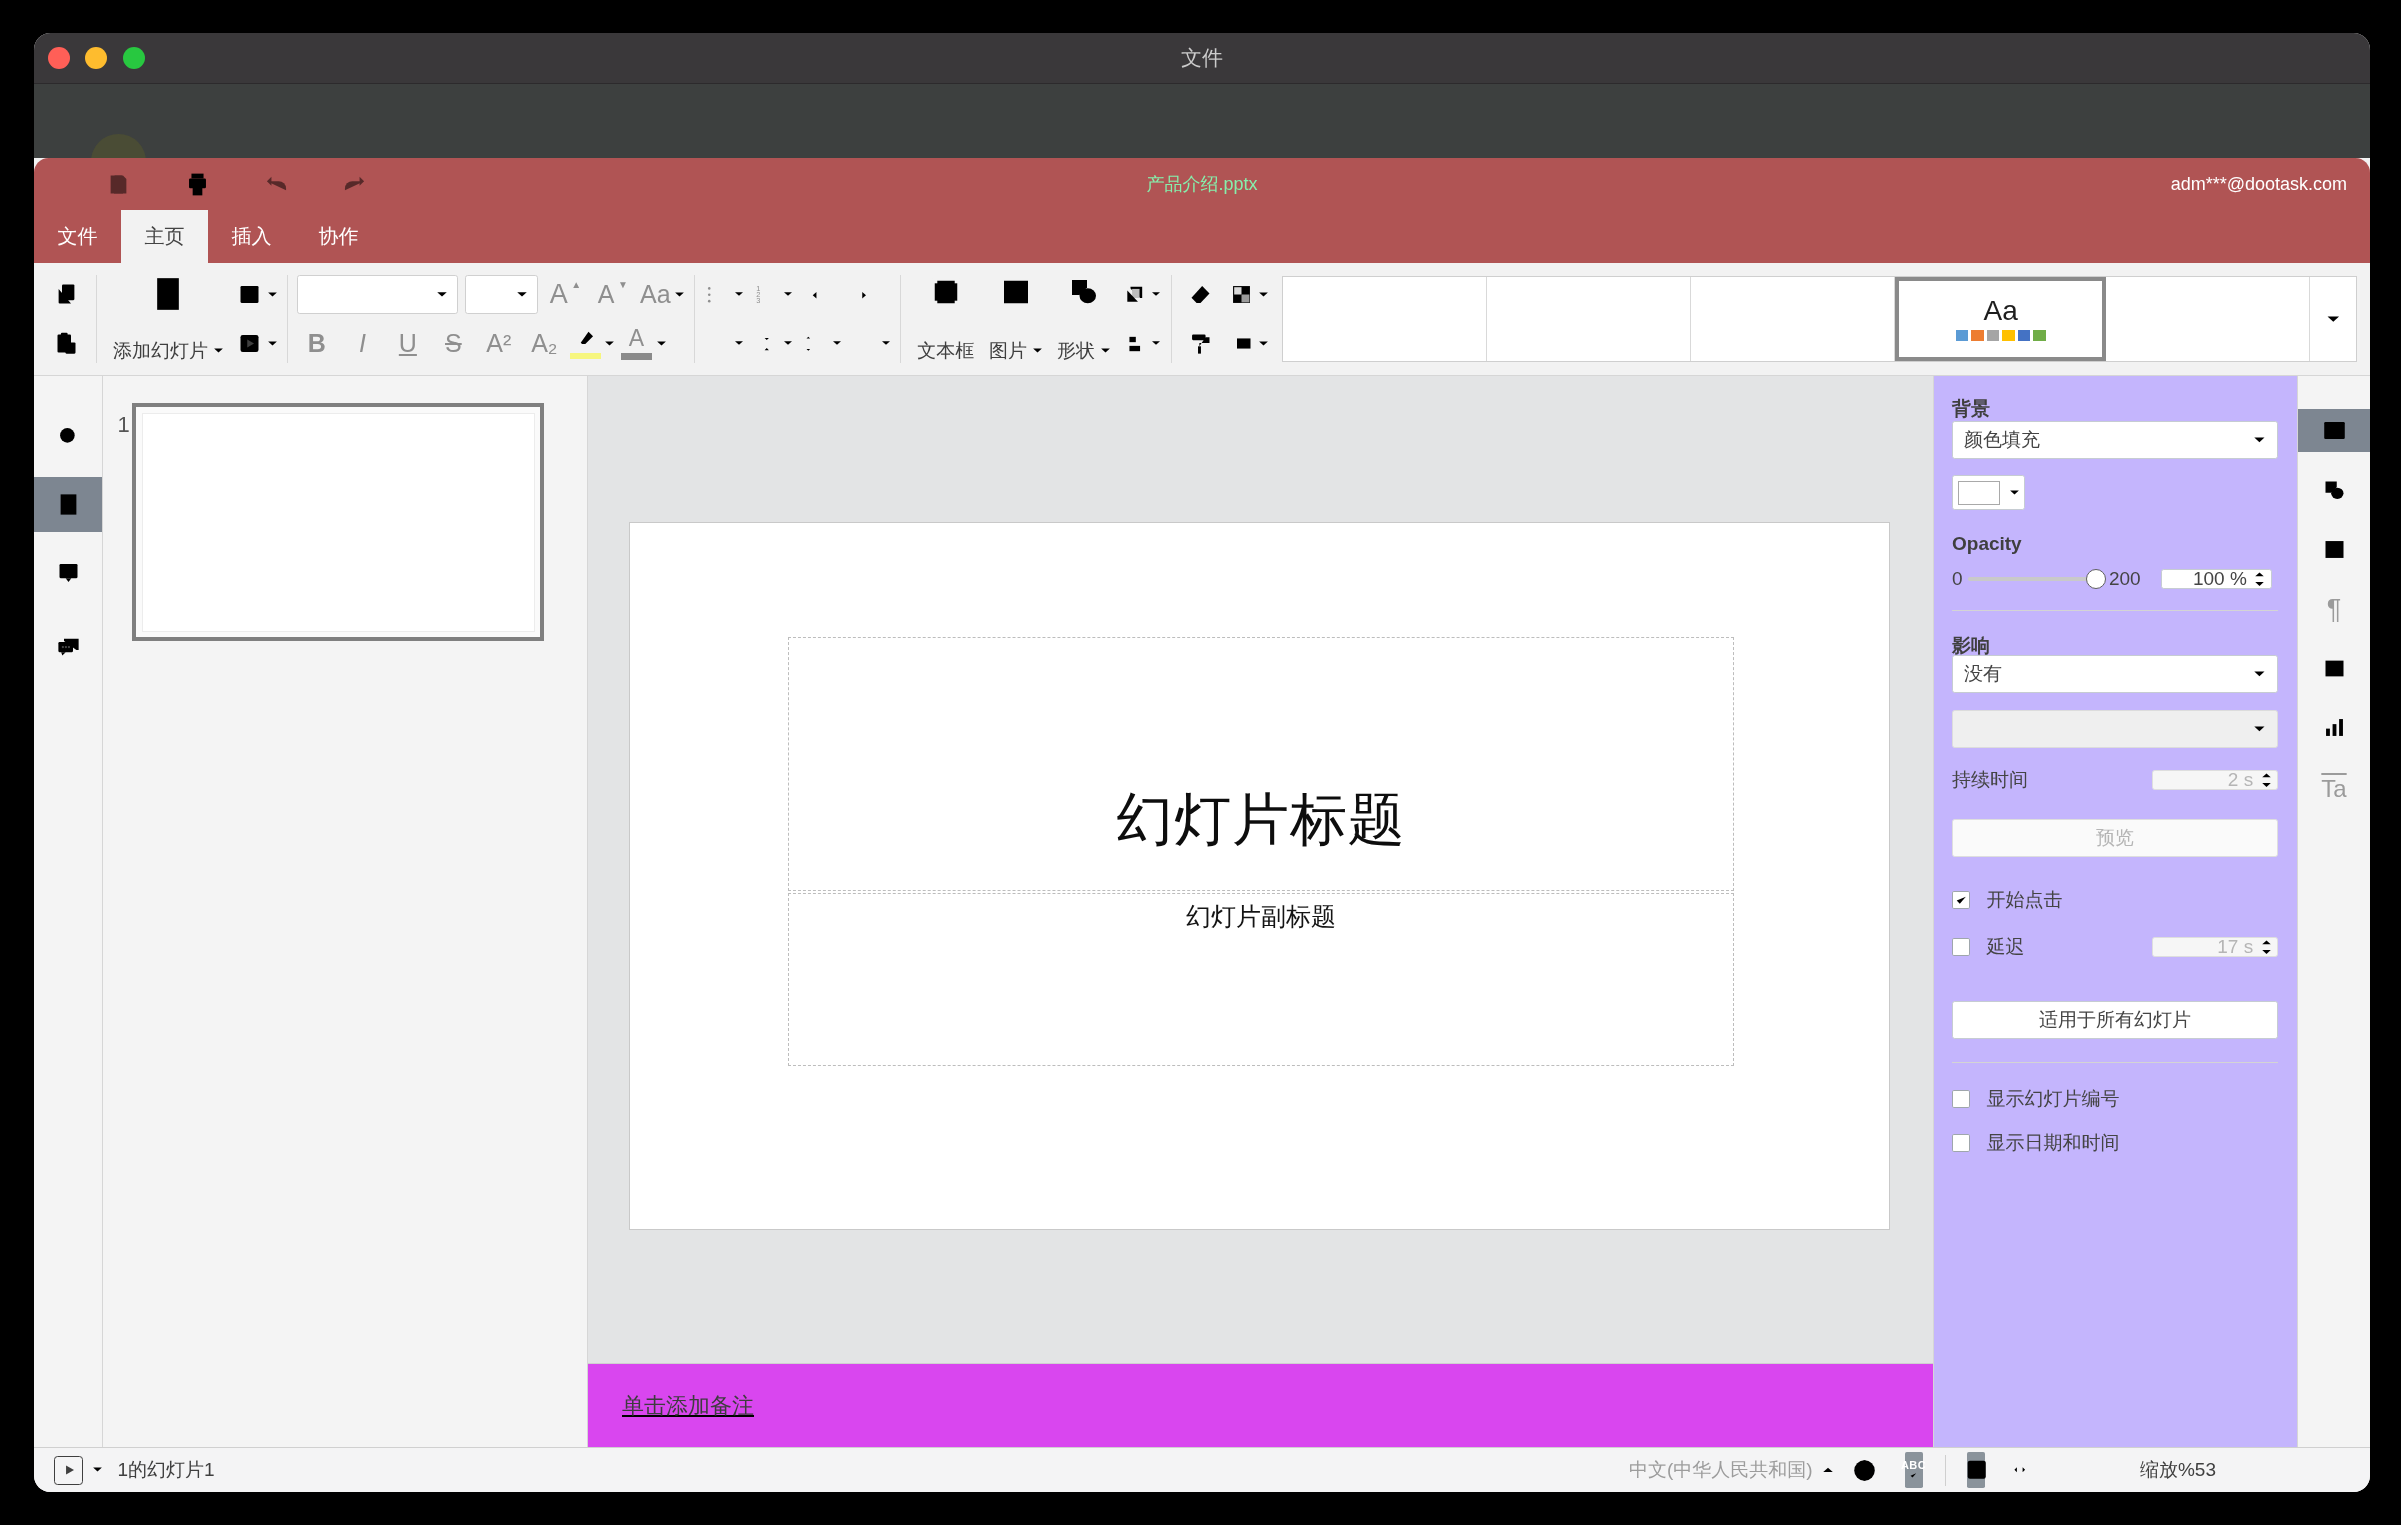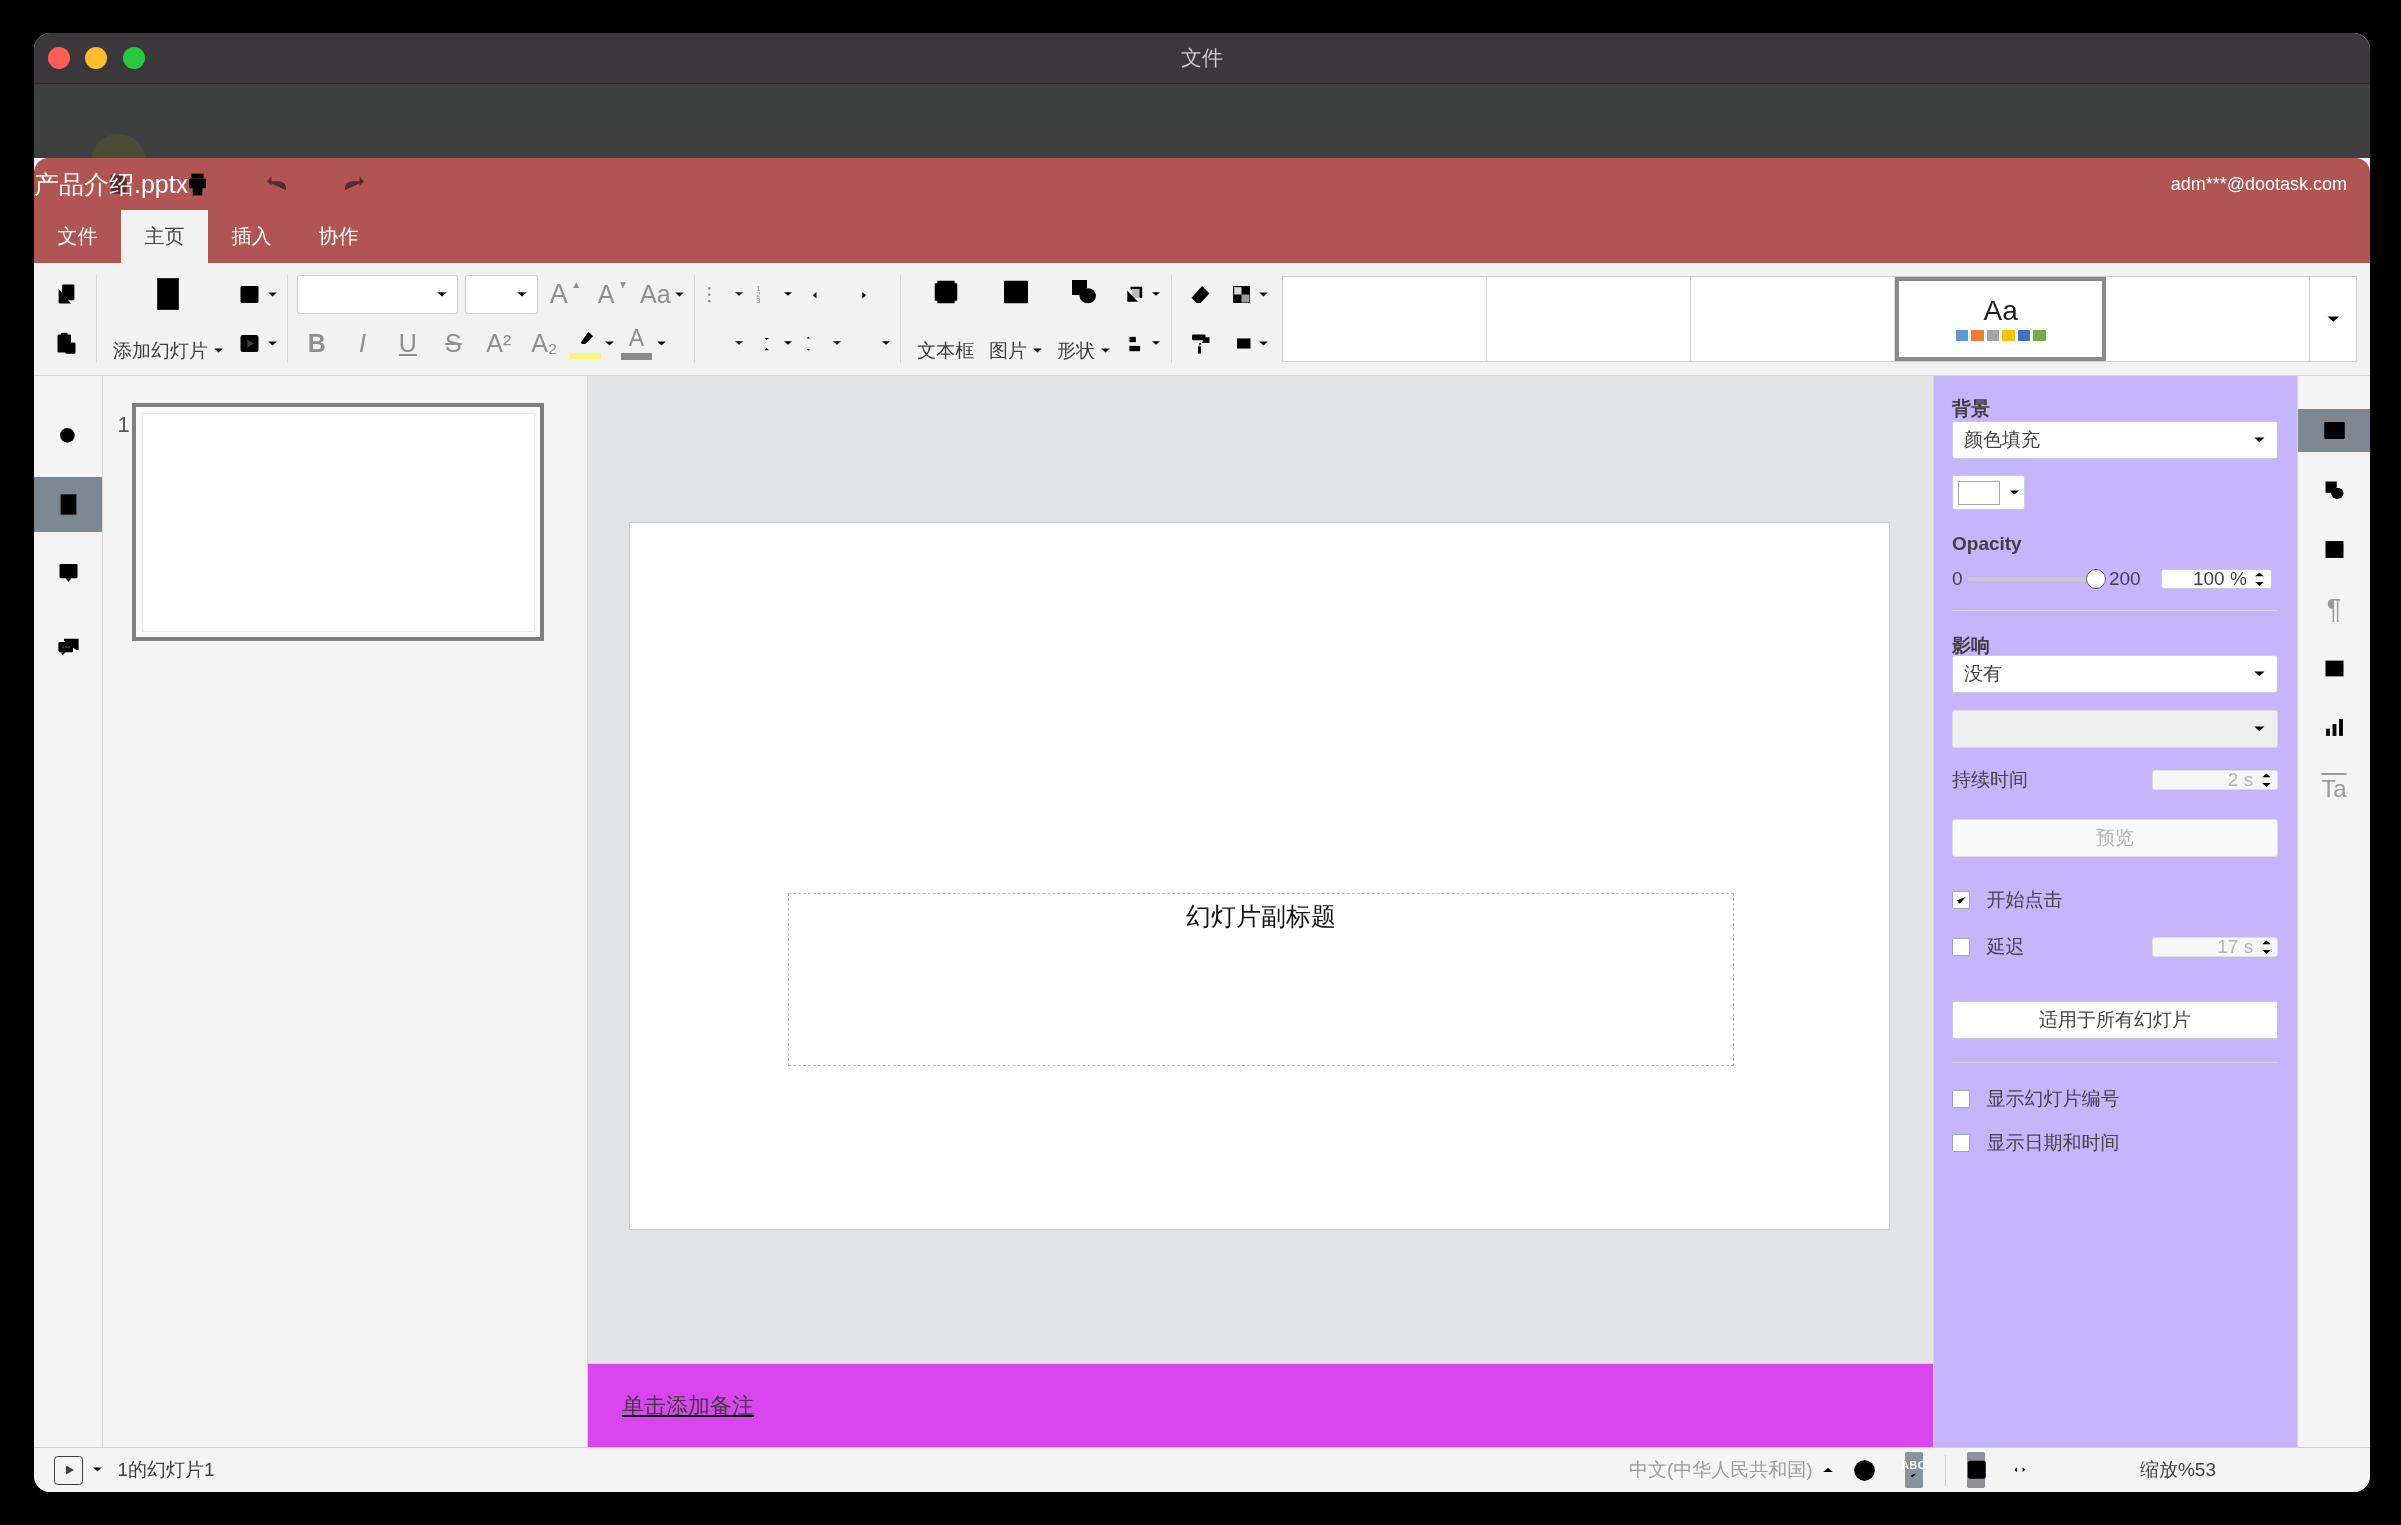--- a/index.html
+++ b/index.html
@@ -22,21 +22,21 @@
   .avatar-peek { position:absolute; left:57px; bottom:-31px; width:55px; height:55px;
                  border-radius:50%; background:#4a4c35; }
   .close-btn { position:absolute; right:25.5px; top:50%; transform:translateY(-50%);
                color:#d8d8d8; display:flex; }
 
   
   .red-head { background:#b05454; border-radius:14.6px 14.6px 0 0; flex:0 0 auto; }
   .red-row1 { height:52px; position:relative; display:flex; align-items:center; padding-left:71px; gap:51px; }
   .rh-btn { color:#fff; display:flex; align-items:center; }
   .rh-btn.dim { opacity:.5; }
-  .doc-title { position:absolute; left:0; right:0; color:#ffffff; font-size:25px; }
+  .doc-title { position:absolute; left:0; right:0; text-align:center; color:#86efac; font-size:18px; }
   .user-email { position:absolute; right:23px; color:#fff; font-size:18px; }
   .tabs-row { height:53px; display:flex; align-items:stretch; position:relative; }
   .tab { width:87px; display:flex; align-items:center; justify-content:center;
          color:#fff; font-size:20px; cursor:default; }
   .tab.active { background:#f2f2f2; color:#444; }
   .burger { position:absolute; right:23px; top:0; bottom:0; display:flex; align-items:center; color:#fff; }
 
   
   .toolbar { height:113px; background:#f2f2f2; border-bottom:1.8px solid #d6d6d6;
              display:flex; align-items:center; padding:0 12.8px 0 12.8px; flex:0 0 auto; }
@@ -737,20 +737,23 @@
     <div class="slidepanel">
       <div class="thumb-num">1</div>
       <div class="thumb">
           <div class="thumb-inner"></div>
         </div>
     </div>
 
     <div class="centercol">
       <div class="workspace">
         <div class="slide">
+          <div class="ph-box ph-title">
+            <div class="slide-title">幻灯片标题</div>
+          </div>
           <div class="ph-box ph-sub">
             <div class="slide-sub">幻灯片副标题</div>
           </div>
         </div>
       </div>
       <div class="notes">
         <div class="notes-text">单击添加备注</div>
       </div>
     </div>
 

